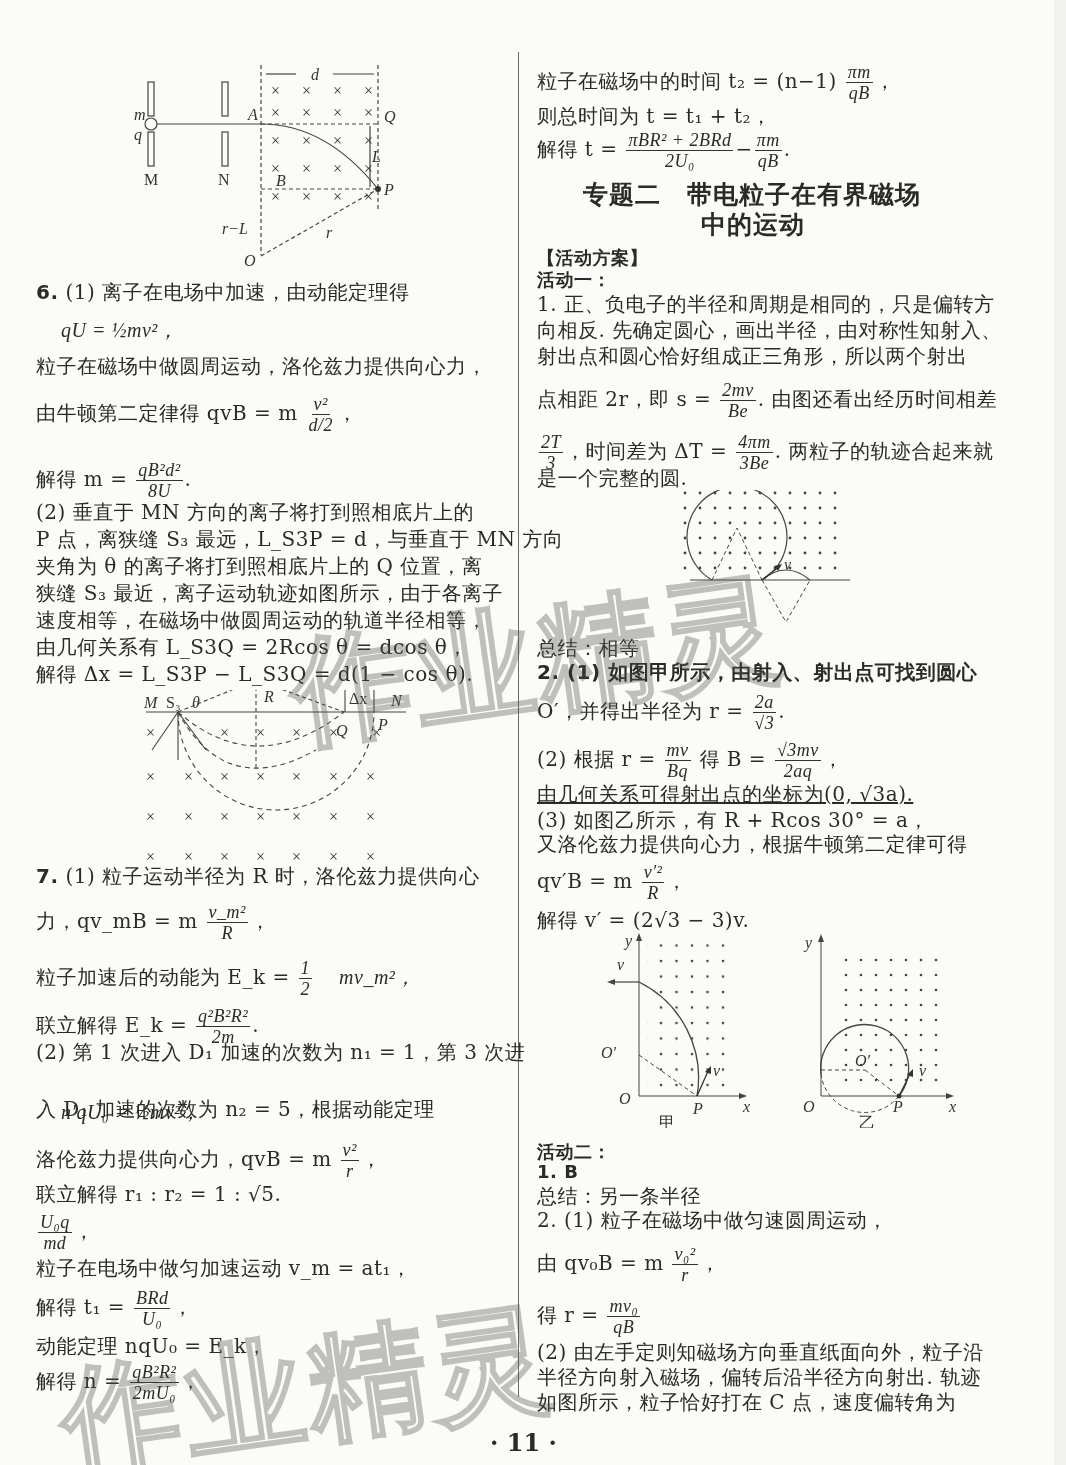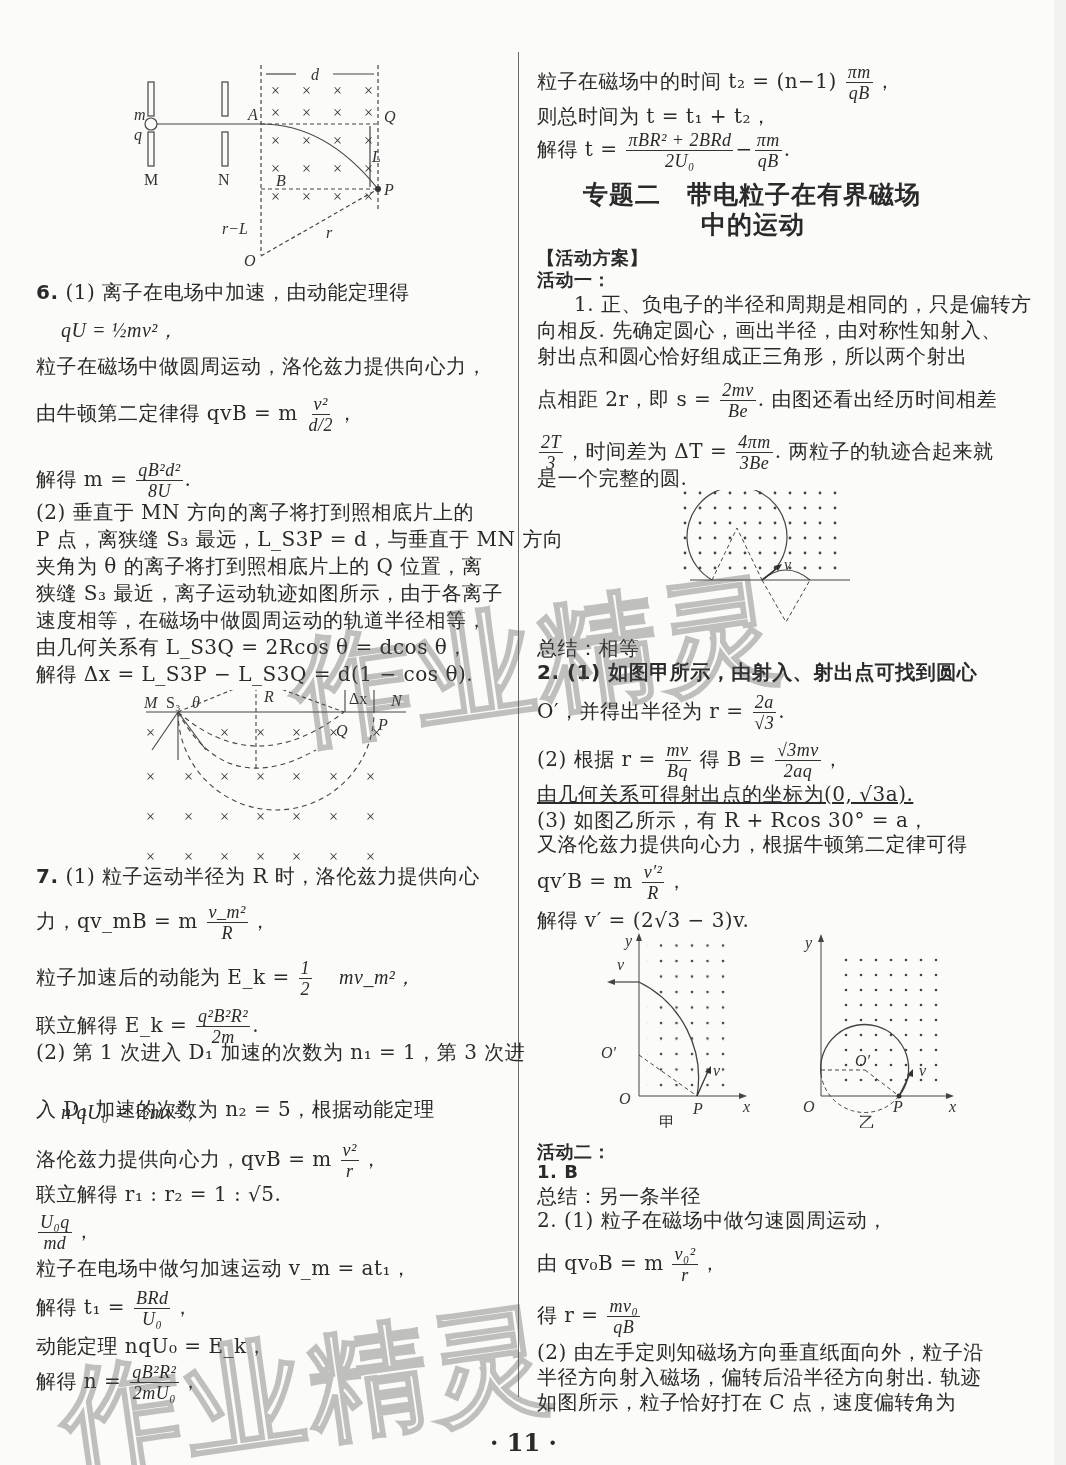--- a/index.html
+++ b/index.html
@@ -252,21 +252,21 @@
         <span class="den">qB</span>
       </span>.
   </div>
 
   <div class="title" style="top:178px;left:46px;">专题二　带电粒子在有界磁场</div>
   <div class="title" style="top:208px;left:164px;">中的运动</div>
 
   <div class="line label" style="top:246px;">【活动方案】</div>
   <div class="line label" style="top:268px;">活动一：</div>
 
-  <div class="line" style="top:292px;margin-left:37px;">1. 正、负电子的半径和周期是相同的，只是偏转方</div>
+  <div class="line" style="top:292px;">1. 正、负电子的半径和周期是相同的，只是偏转方</div>
   <div class="line" style="top:318px;">向相反. 先确定圆心，画出半径，由对称性知射入、</div>
   <div class="line" style="top:344px;">射出点和圆心恰好组成正三角形，所以两个射出</div>
   <div class="line" style="top:380px;">
     <span>点相距 2r，即 s =</span>
     <span class="frac">
         <span class="num">2mv</span>
         <span class="den">Be</span>
       </span><span>. 由图还看出经历时间相差</span>
   </div>
   <div class="line" style="top:432px;">

